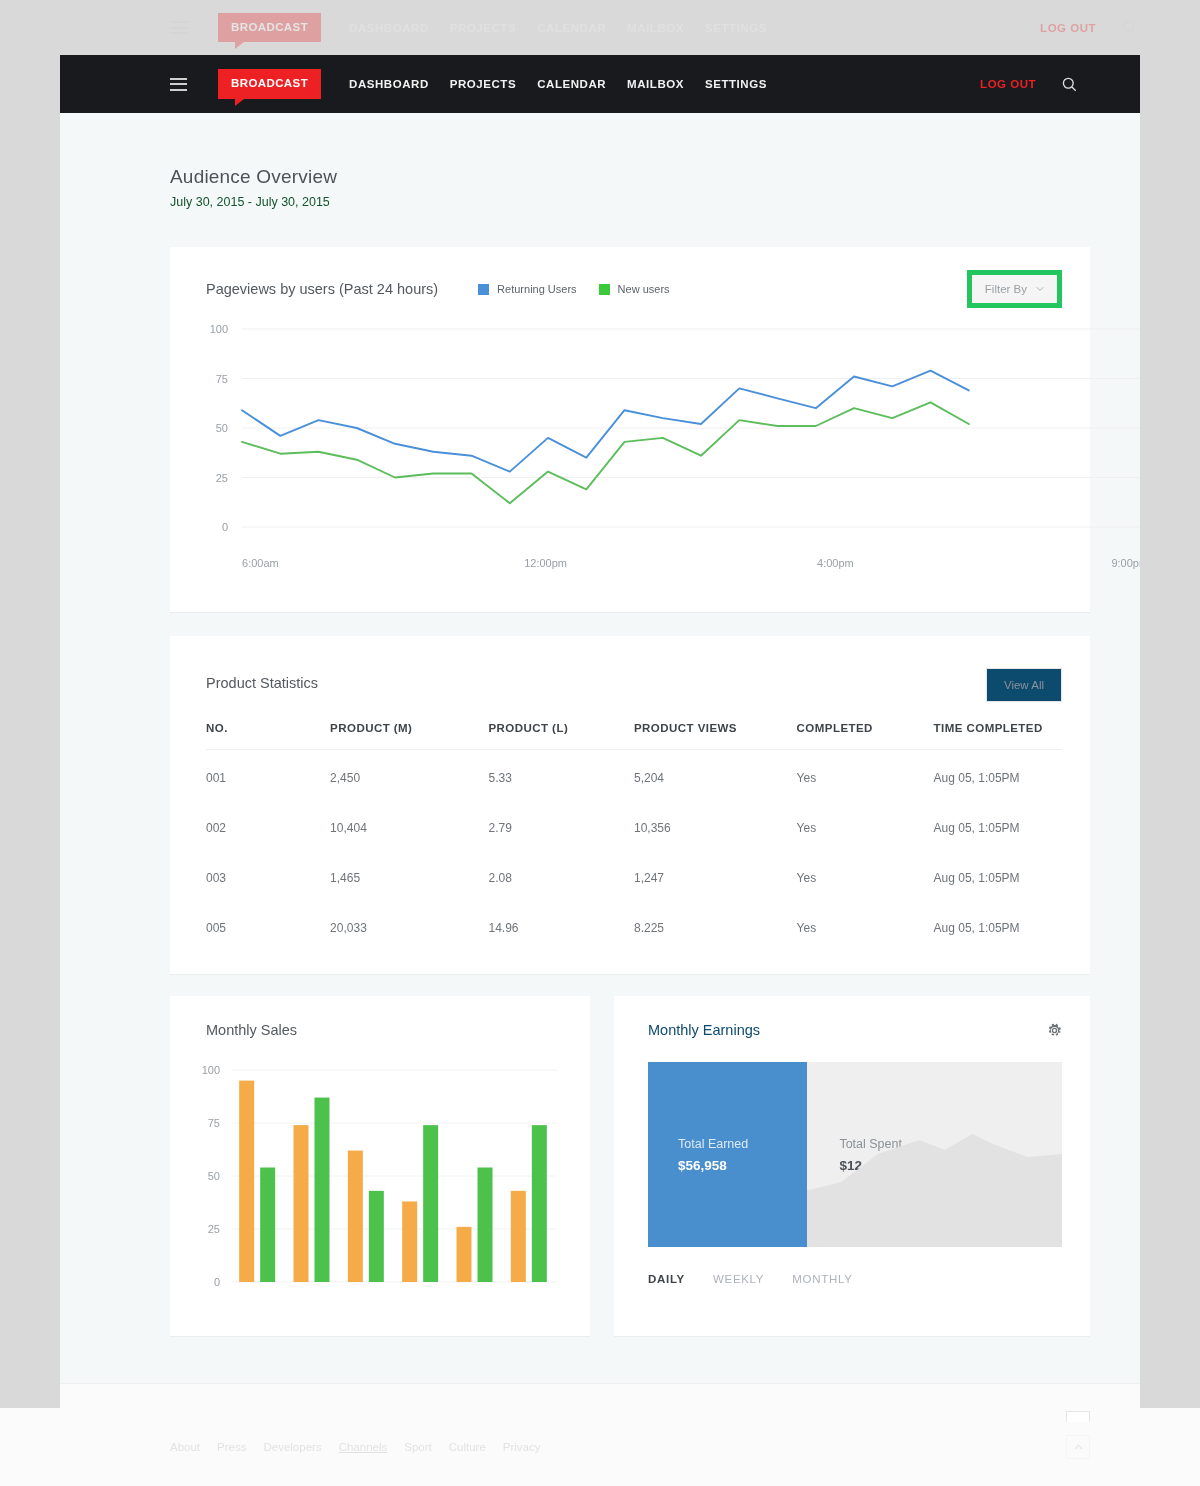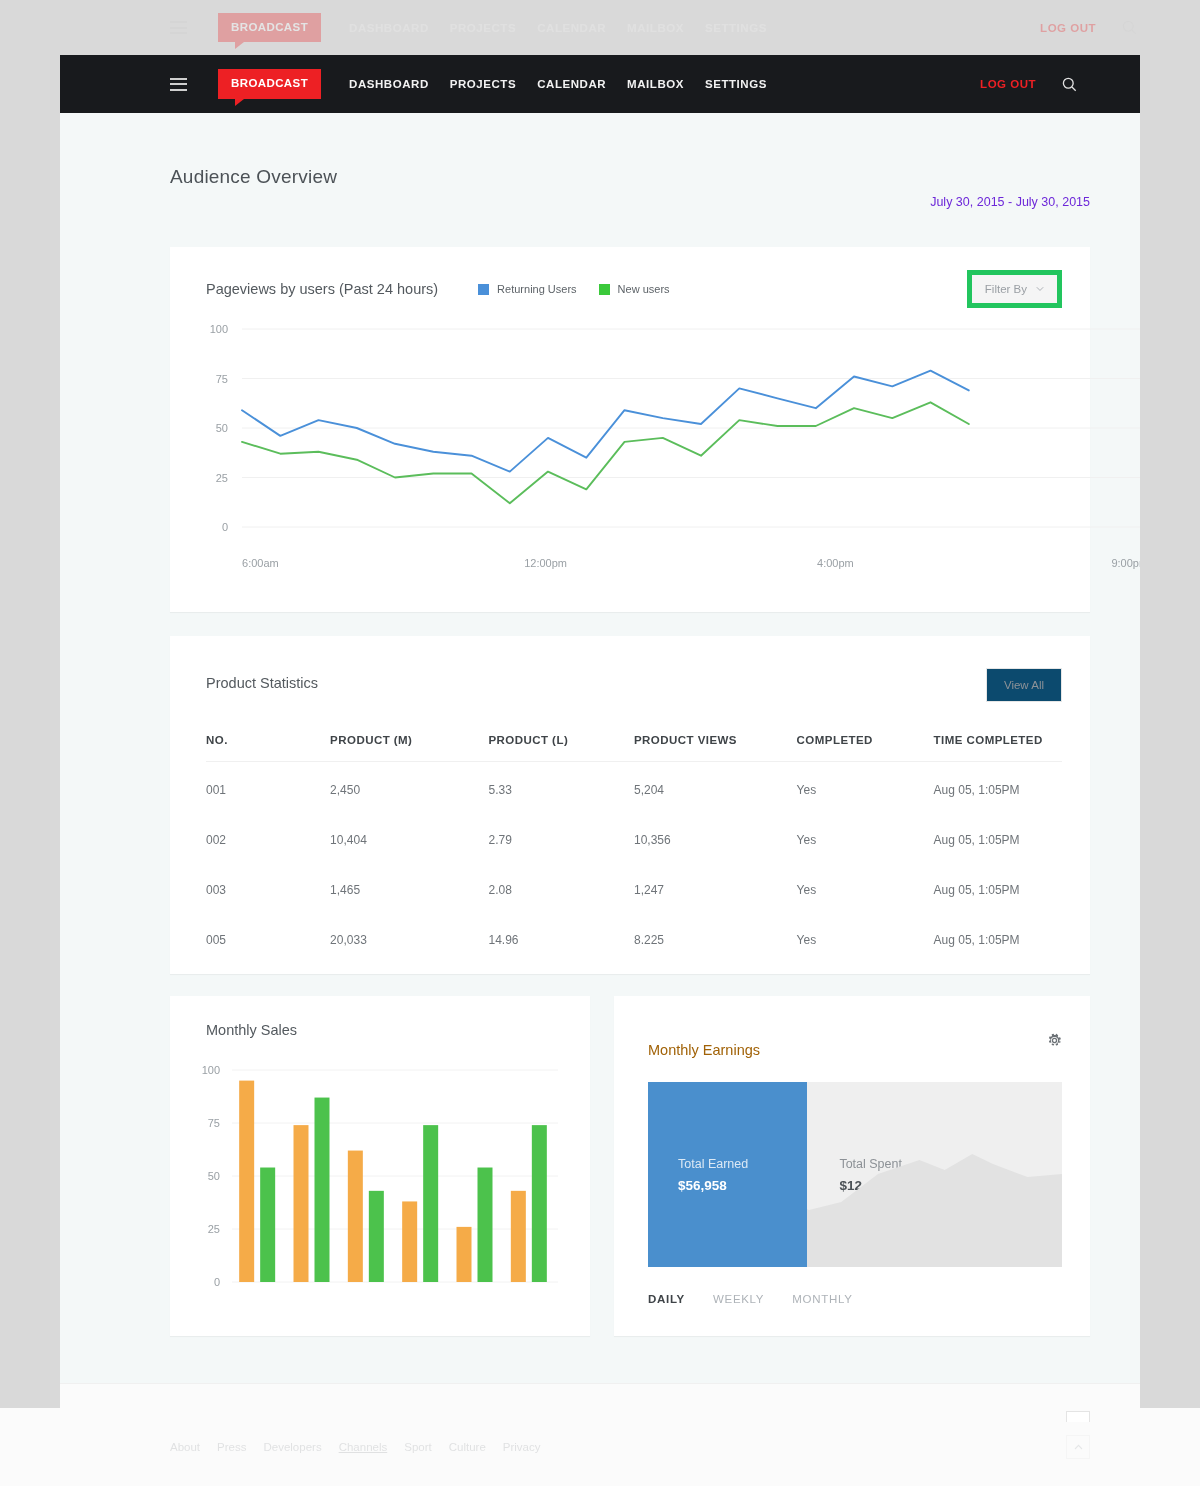--- a/index.html
+++ b/index.html
@@ -71,21 +71,21 @@
     align-items: center; gap: 26px;
   }
   .logout { color: #ed2024; font-size: 11.5px; font-weight: bold; letter-spacing: .5px; cursor: pointer; }
   .search-icon { width: 15px; height: 15px; cursor: pointer; display: block; }
 
   
   .page { padding: 53px 50px 0 110px; }
   .page-title {
     font-size: 19px; color: #4c5257; font-weight: normal; letter-spacing: .2px;
   }
-  .page-sub { font-size: 12.5px; color: #6d28d9; margin-top: 7px; text-align: right; }
+  .page-sub { font-size: 12.5px; color: #14532d; margin-top: 7px; }
 
   .card {
     background: #fff; margin-top: 0;
     box-shadow: 0 1px 1px rgba(0,0,0,.045);
   }
 
   
   .card-line { margin-top: 38px; height: 365px; padding: 26px 28px 0 14px; position: relative; }
   .line-head { display: flex; align-items: center; height: 32px; padding-left: 22px; }
   .line-title { font-size: 14.5px; color: #53595e; }
@@ -104,21 +104,21 @@
   .line-plot { position: relative; height: 270px; margin-top: 10px; }
 
   
   .card-table { margin-top: 24px; height: 338px; padding: 32px 28px 0 36px; }
   .tbl-head { display: flex; align-items: flex-start; }
   .tbl-title { font-size: 14.5px; color: #53595e; padding-top: 7px; }
   .viewall {
     margin-left: auto; background: #0c4a6e; border: 1px solid #e6e6e6;
     color: #8d9297; font-size: 11.5px; padding: 10px 17px; cursor: pointer;
   }
-  table { width: 100%; border-collapse: collapse; margin-top: 32px; }
+  table { width: 100%; border-collapse: collapse; margin-top: 20px; }
   thead th {
     text-align: left; font-size: 11.5px; font-weight: bold; color: #3f4448;
     letter-spacing: .45px; padding: 0 0 15px 0; border-bottom: 1px solid #f0f0f0;
   }
   tbody td {
     font-size: 12px; color: #6f7479; padding: 20px 0 16px 0;
   }
   tbody tr:first-child td { padding-top: 21px; }
   th.c0, td.c0 { width: 14.5%; }
   th.c1, td.c1 { width: 18.5%; }
@@ -127,21 +127,21 @@
   th.c4, td.c4 { width: 16%; }
 
   
   .bottom-row { display: flex; gap: 24px; margin-top: 22px; }
   .card-bars { width: 420px; height: 340px; padding: 26px 20px 0 14px; }
   .card-earn { flex: 1; height: 340px; padding: 26px 28px 0 34px; }
   .sec-title { font-size: 14.5px; color: #53595e; padding-left: 22px; }
   .bars-plot { position: relative; height: 255px; margin-top: 22px; }
 
   .earn-head { display: flex; align-items: center; }
-  .earn-title { font-size: 14.5px; color: #a16207; margin-top: 20px; }
+  .earn-title { font-size: 14.5px; color: #0c4a6e; }
   .gear { margin-left: auto; width: 15px; height: 15px; display: block; cursor: pointer; }
   .earn-graph {
     margin-top: 24px; height: 185px; display: flex; position: relative;
     background: #efefef; overflow: hidden;
   }
   .earn-left {
     width: 38.5%; background: #4a8fcd; position: relative; z-index: 2;
     display: flex; flex-direction: column; justify-content: center;
     padding-left: 30px;
   }

